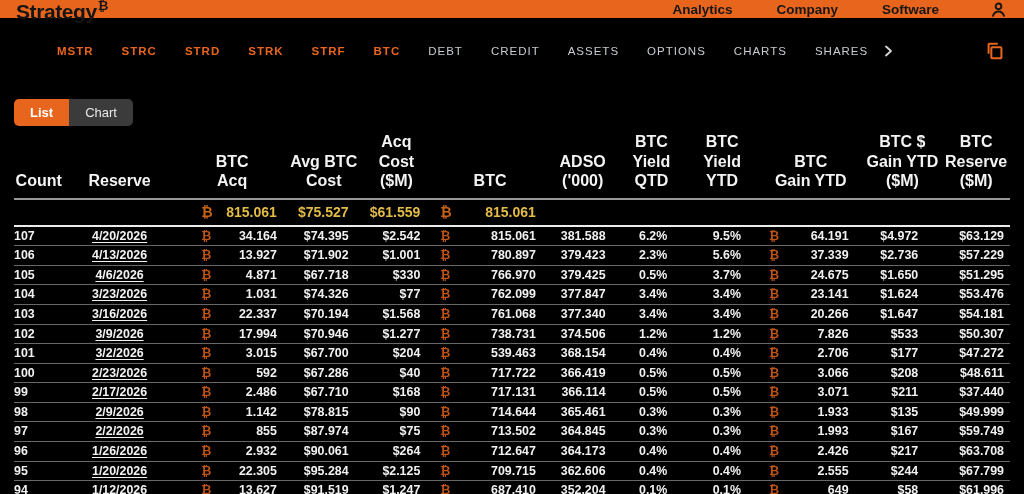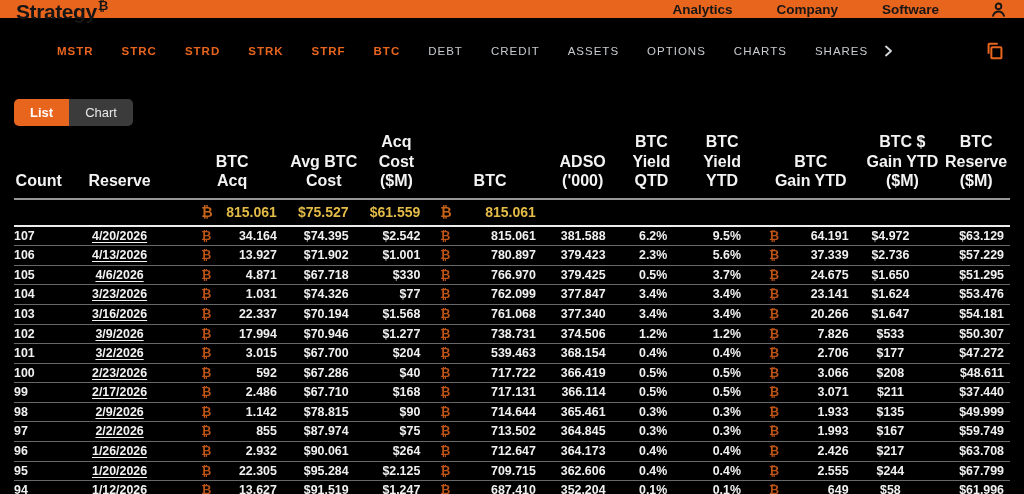--- a/index.html
+++ b/index.html
@@ -51,21 +51,21 @@
   tbody td { font-size: 12.4px; font-weight: 600; padding: 3px 0;
     border-bottom: 1px solid #686868; line-height: 12.6px; white-space: nowrap; }
 
   .c-count { color: #F1F1F1; }
   .c-date { text-align: center; }
   .c-date a { color: #F3F3F3; text-decoration: underline; text-underline-offset: 2px;
     cursor: pointer; margin-top: 44px; }
   .c-money { text-align: right; padding-right: 12px !important; }
   .c-adso { text-align: right; padding-right: 12px !important; }
   .c-pct { text-align: right; padding-right: 18px !important; }
-  .c-gaind { text-align: center; padding-right: 24px !important; }
+  .c-gaind { text-align: right; padding-right: 24px !important; }
   .c-reserve { text-align: right; padding-right: 6px !important; }
 
   .btcflex { display: flex; justify-content: space-between; align-items: baseline; }
   .pad-acq { padding: 0 10px 0 24px; }
   .pad-btc { padding: 0 12px 0 8px; }
   .pad-gain { padding: 0 14px 0 10px; }
   .btc-sym { font-family: "DejaVu Sans", sans-serif; color: #BE5316; font-weight: 700; }
   .summary .btc-sym { color: #C96318; }
 </style>
 </head>

